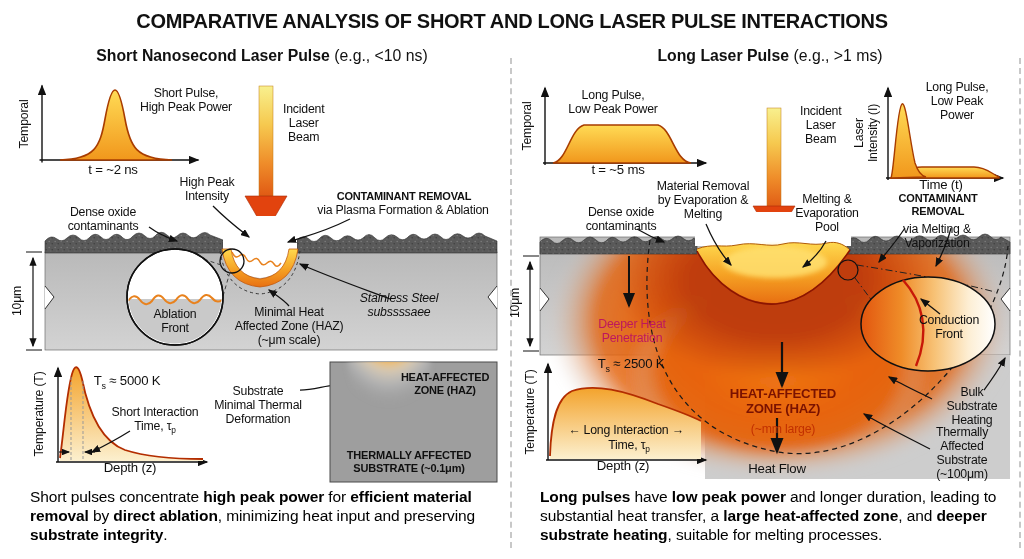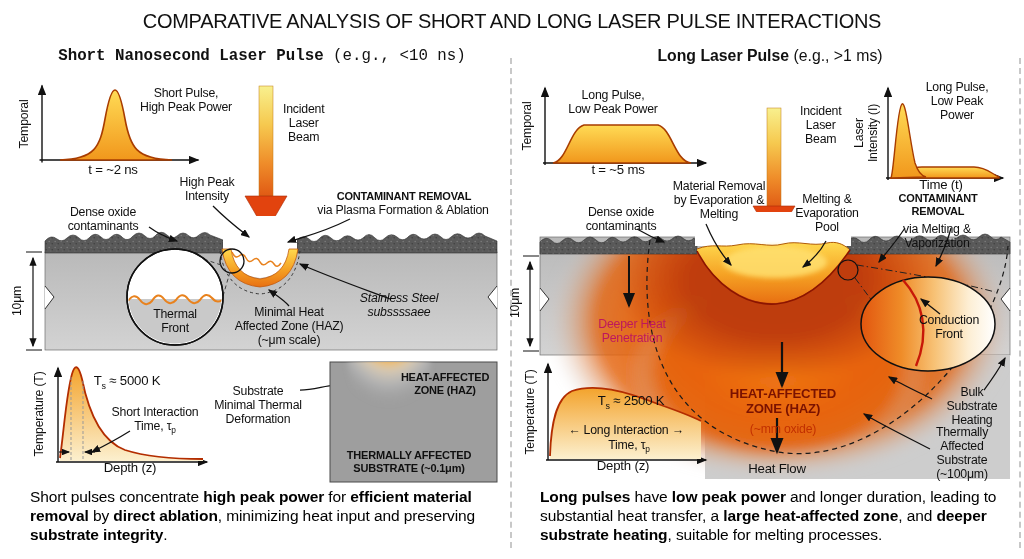--- a/index.html
+++ b/index.html
@@ -7,21 +7,21 @@
          font-family:"Liberation Sans",sans-serif;color:#101010;}
   svg{position:absolute;left:0;top:0;}
   .lbl{position:absolute;transform:translate(-50%,-50%);text-align:center;white-space:pre-line;
        font-size:12.3px;line-height:1.14;color:#101010;letter-spacing:-0.2px;}
   .tl{transform:none;text-align:center;}
   .rot{transform:translate(-50%,-50%) rotate(-90deg);}
   .b{font-weight:bold;}
   .f13{font-size:13.2px;}
   .f126{font-size:11px;}
   .title{position:absolute;left:0;top:10px;width:1024px;text-align:center;font-size:20px;
-         font-weight:normal;letter-spacing:-0.3px;color:#111;}
+         font-weight:bold;letter-spacing:-0.3px;color:#111;}
   .heading{position:absolute;transform:translate(-50%,-50%);white-space:nowrap;font-size:15.8px;color:#111;}
   .heading .hb{font-weight:bold;}
   .cap{position:absolute;font-size:15.5px;line-height:1.24;color:#000;letter-spacing:-0.1px;}
   .cap span{white-space:normal;}
   .divider{position:absolute;width:0;border-left:2px dashed #c8c8c8;}
   sub{font-size:68%;line-height:0;}
   .maroon{color:#be185d;}
   .hazred{color:#7a1200;}
   .hazscale{color:#c23000;}
 </style>
@@ -245,21 +245,21 @@
   <g>
     <line x1="548" y1="460" x2="548" y2="364" stroke="#111" stroke-width="1.4" marker-end="url(#ah)"></line>
     <line x1="546" y1="460" x2="706" y2="460" stroke="#111" stroke-width="1.4" marker-end="url(#ah)"></line>
     <path d="M550,456 C551,424 556,398 572,391 C595,383 625,391 658,404 C678,411 693,417 701,421 L701,459 L550,459 Z" fill="url(#tG)"></path>
     <path d="M550,456 C551,424 556,398 572,391 C595,383 625,391 658,404 C678,411 693,417 701,421" fill="none" stroke="#b32d00" stroke-width="1.8"></path>
   </g>
 </svg>
 
 <div class="title">COMPARATIVE ANALYSIS OF SHORT AND LONG LASER PULSE INTERACTIONS</div>
 
-<div class="heading" style="left:262px;top:56px;font-family:Liberation Mono, monospace;">
+<div class="heading" style="left:262px;top:56px;">
   <span class="hb">Short Nanosecond Laser Pulse</span><span> (e.g., &lt;10 ns)</span>
 </div>
 <div class="heading" style="left:770px;top:56px;">
   <span class="hb">Long Laser Pulse</span><span> (e.g., &gt;1 ms)</span>
 </div>
 
 <div class="divider" style="left:510px;top:58px;height:490px;"></div>
 <div class="divider" style="left:1019px;top:58px;height:490px;"></div>
 
 <div class="lbl rot" style="left:24px;top:124px;">Temporal</div>
@@ -269,21 +269,21 @@
 <div class="lbl tl" style="left:283px;top:102px;">Incident
 Laser
 Beam</div>
 <div class="lbl" style="left:207px;top:189px;">High Peak
 Intensity</div>
 <div class="lbl b f126" style="left:404px;top:196px;">CONTAMINANT REMOVAL</div>
 <div class="lbl" style="left:403px;top:210px;">via Plasma Formation &amp; Ablation</div>
 <div class="lbl" style="left:103px;top:219px;">Dense oxide
 contaminants</div>
 <div class="lbl rot" style="left:17px;top:301px;">10μm</div>
-<div class="lbl" style="left:175px;top:321px;">Thermal
+<div class="lbl" style="left:175px;top:321px;">Ablation
 Front</div>
 <div class="lbl" style="left:289px;top:326px;">Minimal Heat
 Affected Zone (HAZ)
 (~μm scale)</div>
 <div class="lbl" style="left:399px;top:305px;font-style:italic;">Stainless Steel
 subssssaee</div>
 <div class="lbl rot" style="left:39px;top:414px;">Temperature (T)</div>
 <div class="lbl f13" style="left:127px;top:381px;"><span>T</span><sub>s</sub><span> ≈ 5000 K</span></div>
 <div class="lbl" style="left:155px;top:419px;"><span>Short Interaction
 Time, τ</span><sub>p</sub></div>
@@ -302,43 +302,43 @@
 Low Peak Power</div>
 <div class="lbl f13" style="left:618px;top:170px;">t = ~5 ms</div>
 <div class="lbl tl" style="left:800px;top:104px;">Incident
 Laser
 Beam</div>
 <div class="lbl rot" style="left:866px;top:133px;">Laser
 Intensity (I)</div>
 <div class="lbl" style="left:957px;top:101px;">Long Pulse,
 Low Peak Power</div>
 <div class="lbl f13" style="left:941px;top:185px;">Time (t)</div>
-<div class="lbl" style="left:719px;top:200px;">Material Removal
+<div class="lbl" style="left:703px;top:200px;">Material Removal
 by Evaporation &amp;
 Melting</div>
 <div class="lbl" style="left:621px;top:219px;">Dense oxide
 contaminants</div>
 <div class="lbl" style="left:827px;top:213px;">Melting &amp;
 Evaporation
 Pool</div>
 <div class="lbl b f126" style="left:938px;top:205px;">CONTAMINANT REMOVAL</div>
 <div class="lbl" style="left:937px;top:236px;">via Melting &amp; Vaporization</div>
 <div class="lbl rot" style="left:515px;top:303px;">10μm</div>
 <div class="lbl maroon" style="left:632px;top:331px;">Deeper Heat
 Penetration</div>
 <div class="lbl" style="left:949px;top:327px;">Conduction
 Front</div>
 <div class="lbl b f13 hazred" style="left:783px;top:401px;">HEAT-AFFECTED
 ZONE (HAZ)</div>
-<div class="lbl hazscale" style="left:783px;top:429px;">(~mm oxide)</div>
+<div class="lbl hazscale" style="left:783px;top:429px;">(~mm large)</div>
 <div class="lbl" style="left:972px;top:406px;">Bulk Substrate
 Heating</div>
 <div class="lbl" style="left:962px;top:453px;">Thermally Affected
 Substrate (~100μm)</div>
 <div class="lbl f13" style="left:777px;top:469px;">Heat Flow</div>
-<div class="lbl f13" style="left:631px;top:401px;"><span>T</span><sub>s</sub><span> ≈ 2500 K</span></div>
+<div class="lbl f13" style="left:631px;top:364px;"><span>T</span><sub>s</sub><span> ≈ 2500 K</span></div>
 <div class="lbl" style="left:626px;top:430px;text-align:right;">← Long Interaction →</div>
 <div class="lbl" style="left:629px;top:445px;"><span>Time, τ</span><sub>p</sub></div>
 <div class="lbl rot" style="left:530px;top:412px;">Temperature (T)</div>
 <div class="lbl f13" style="left:623px;top:466px;">Depth (z)</div>
 <div class="cap" style="left:540px;top:487px;width:477px;"><span style="font-weight: bold;">Long pulses</span><span> have </span><span style="font-weight: bold;">low peak power</span><span> and longer duration, leading to substantial heat transfer, a </span><span style="font-weight: bold;">large heat-affected zone</span><span>, and </span><span style="font-weight: bold;">deeper substrate heating</span><span>, suitable for melting processes.</span></div>
 
 </div>
 
 </body></html>

